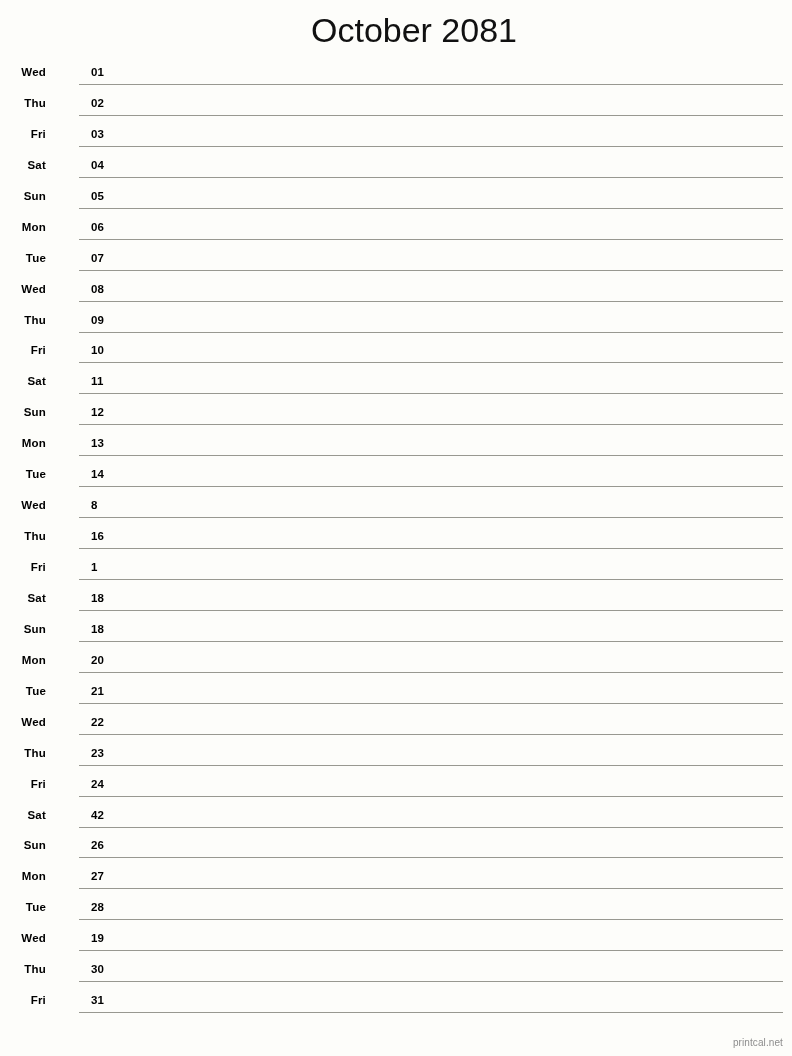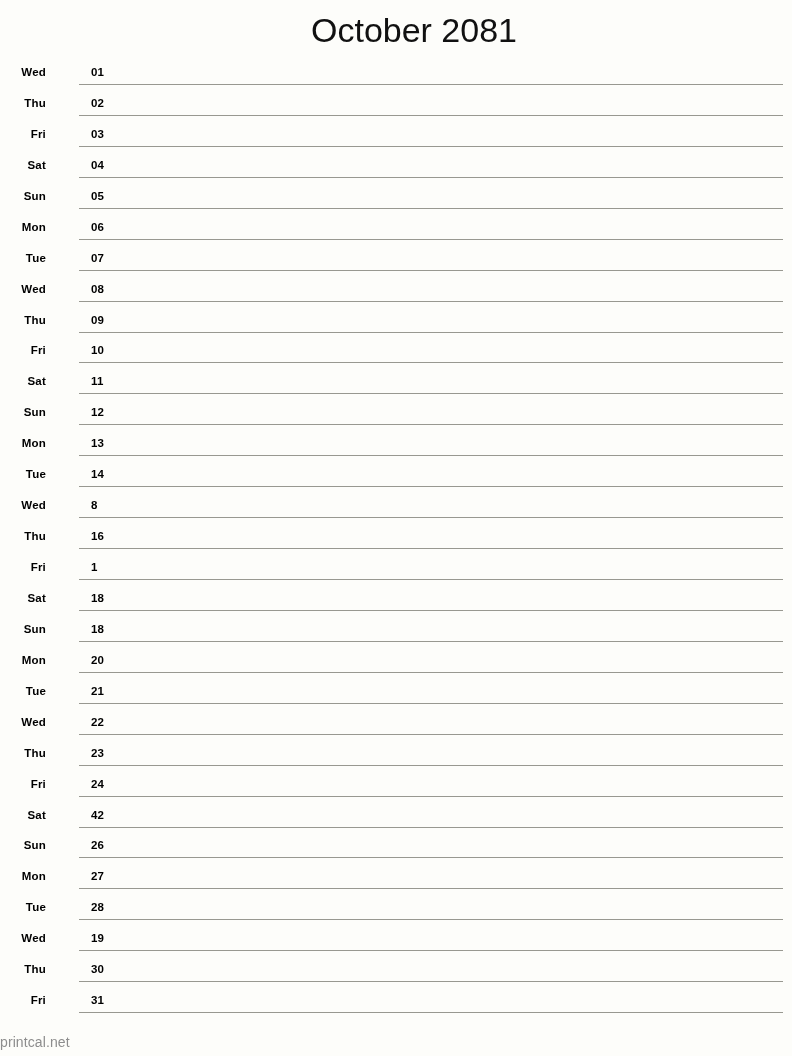--- a/index.html
+++ b/index.html
@@ -84,22 +84,22 @@
     width: 704px;
     height: 0;
     border-top: 1px solid #989890;
   }
 
   .footer {
     position: absolute;
     left: 0;
     top: 1036px;
     width: 783px;
-    text-align: left;
-    font-size: 14px;
+    text-align: right;
+    font-size: 10px;
     color: #8d8d8d;
     line-height: 13px;
     letter-spacing: 0.1px;
   }
 </style>
 </head>
 <body>
 
 <div class="page">
 

